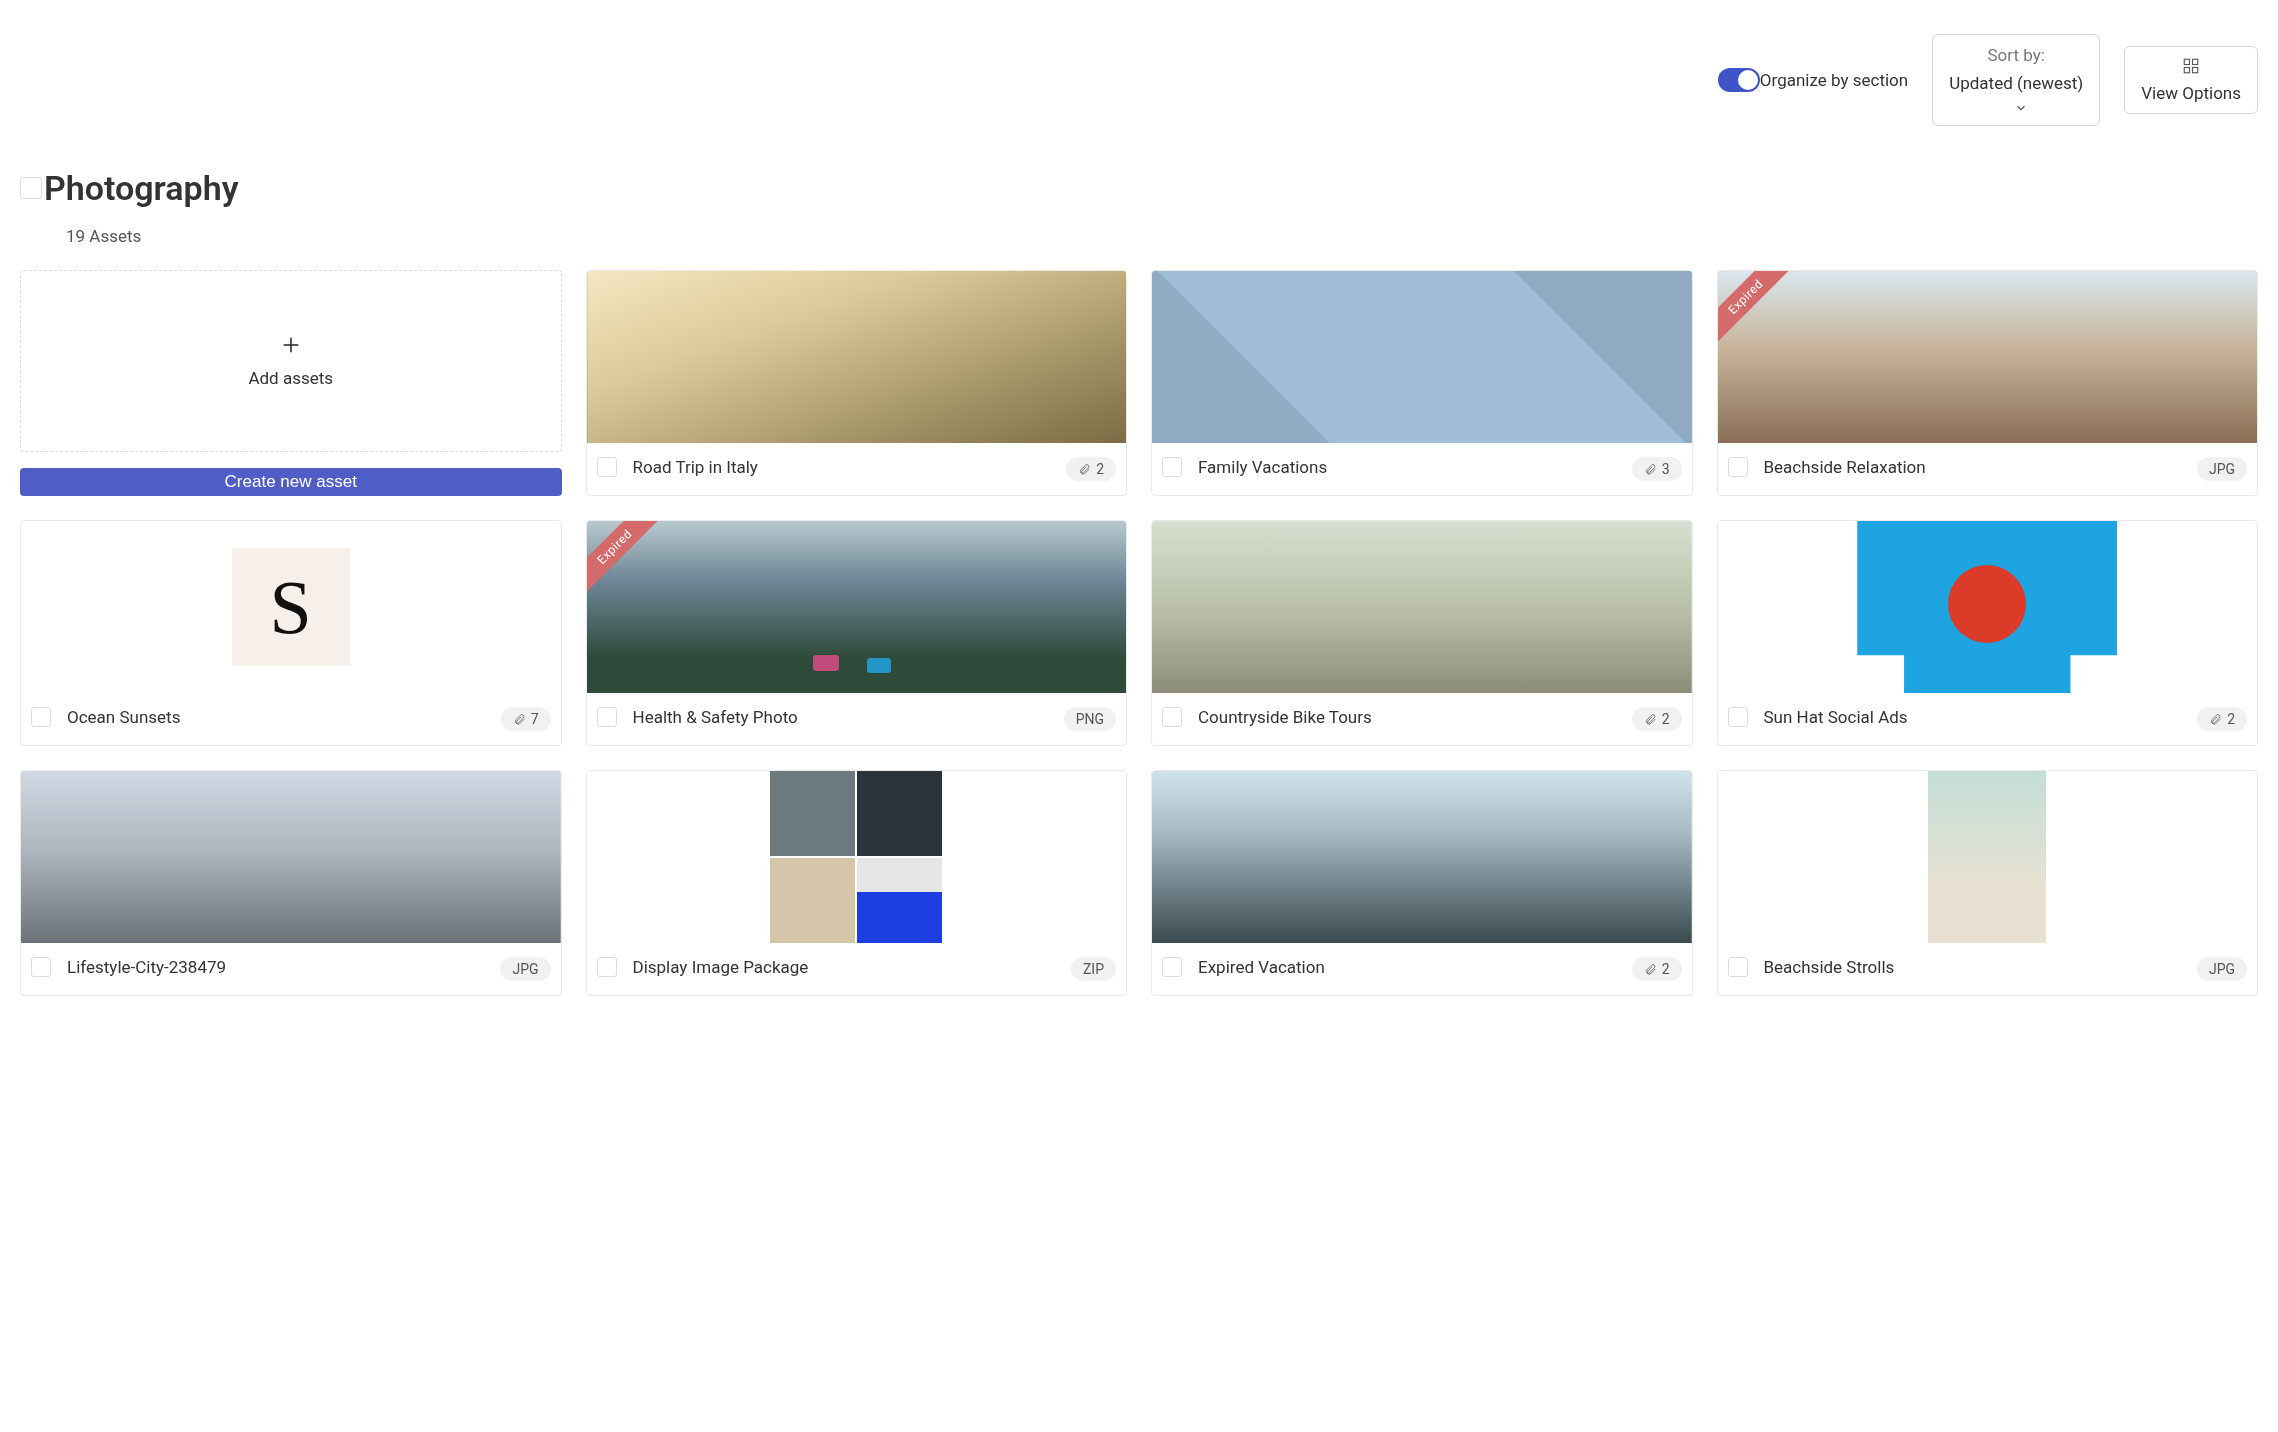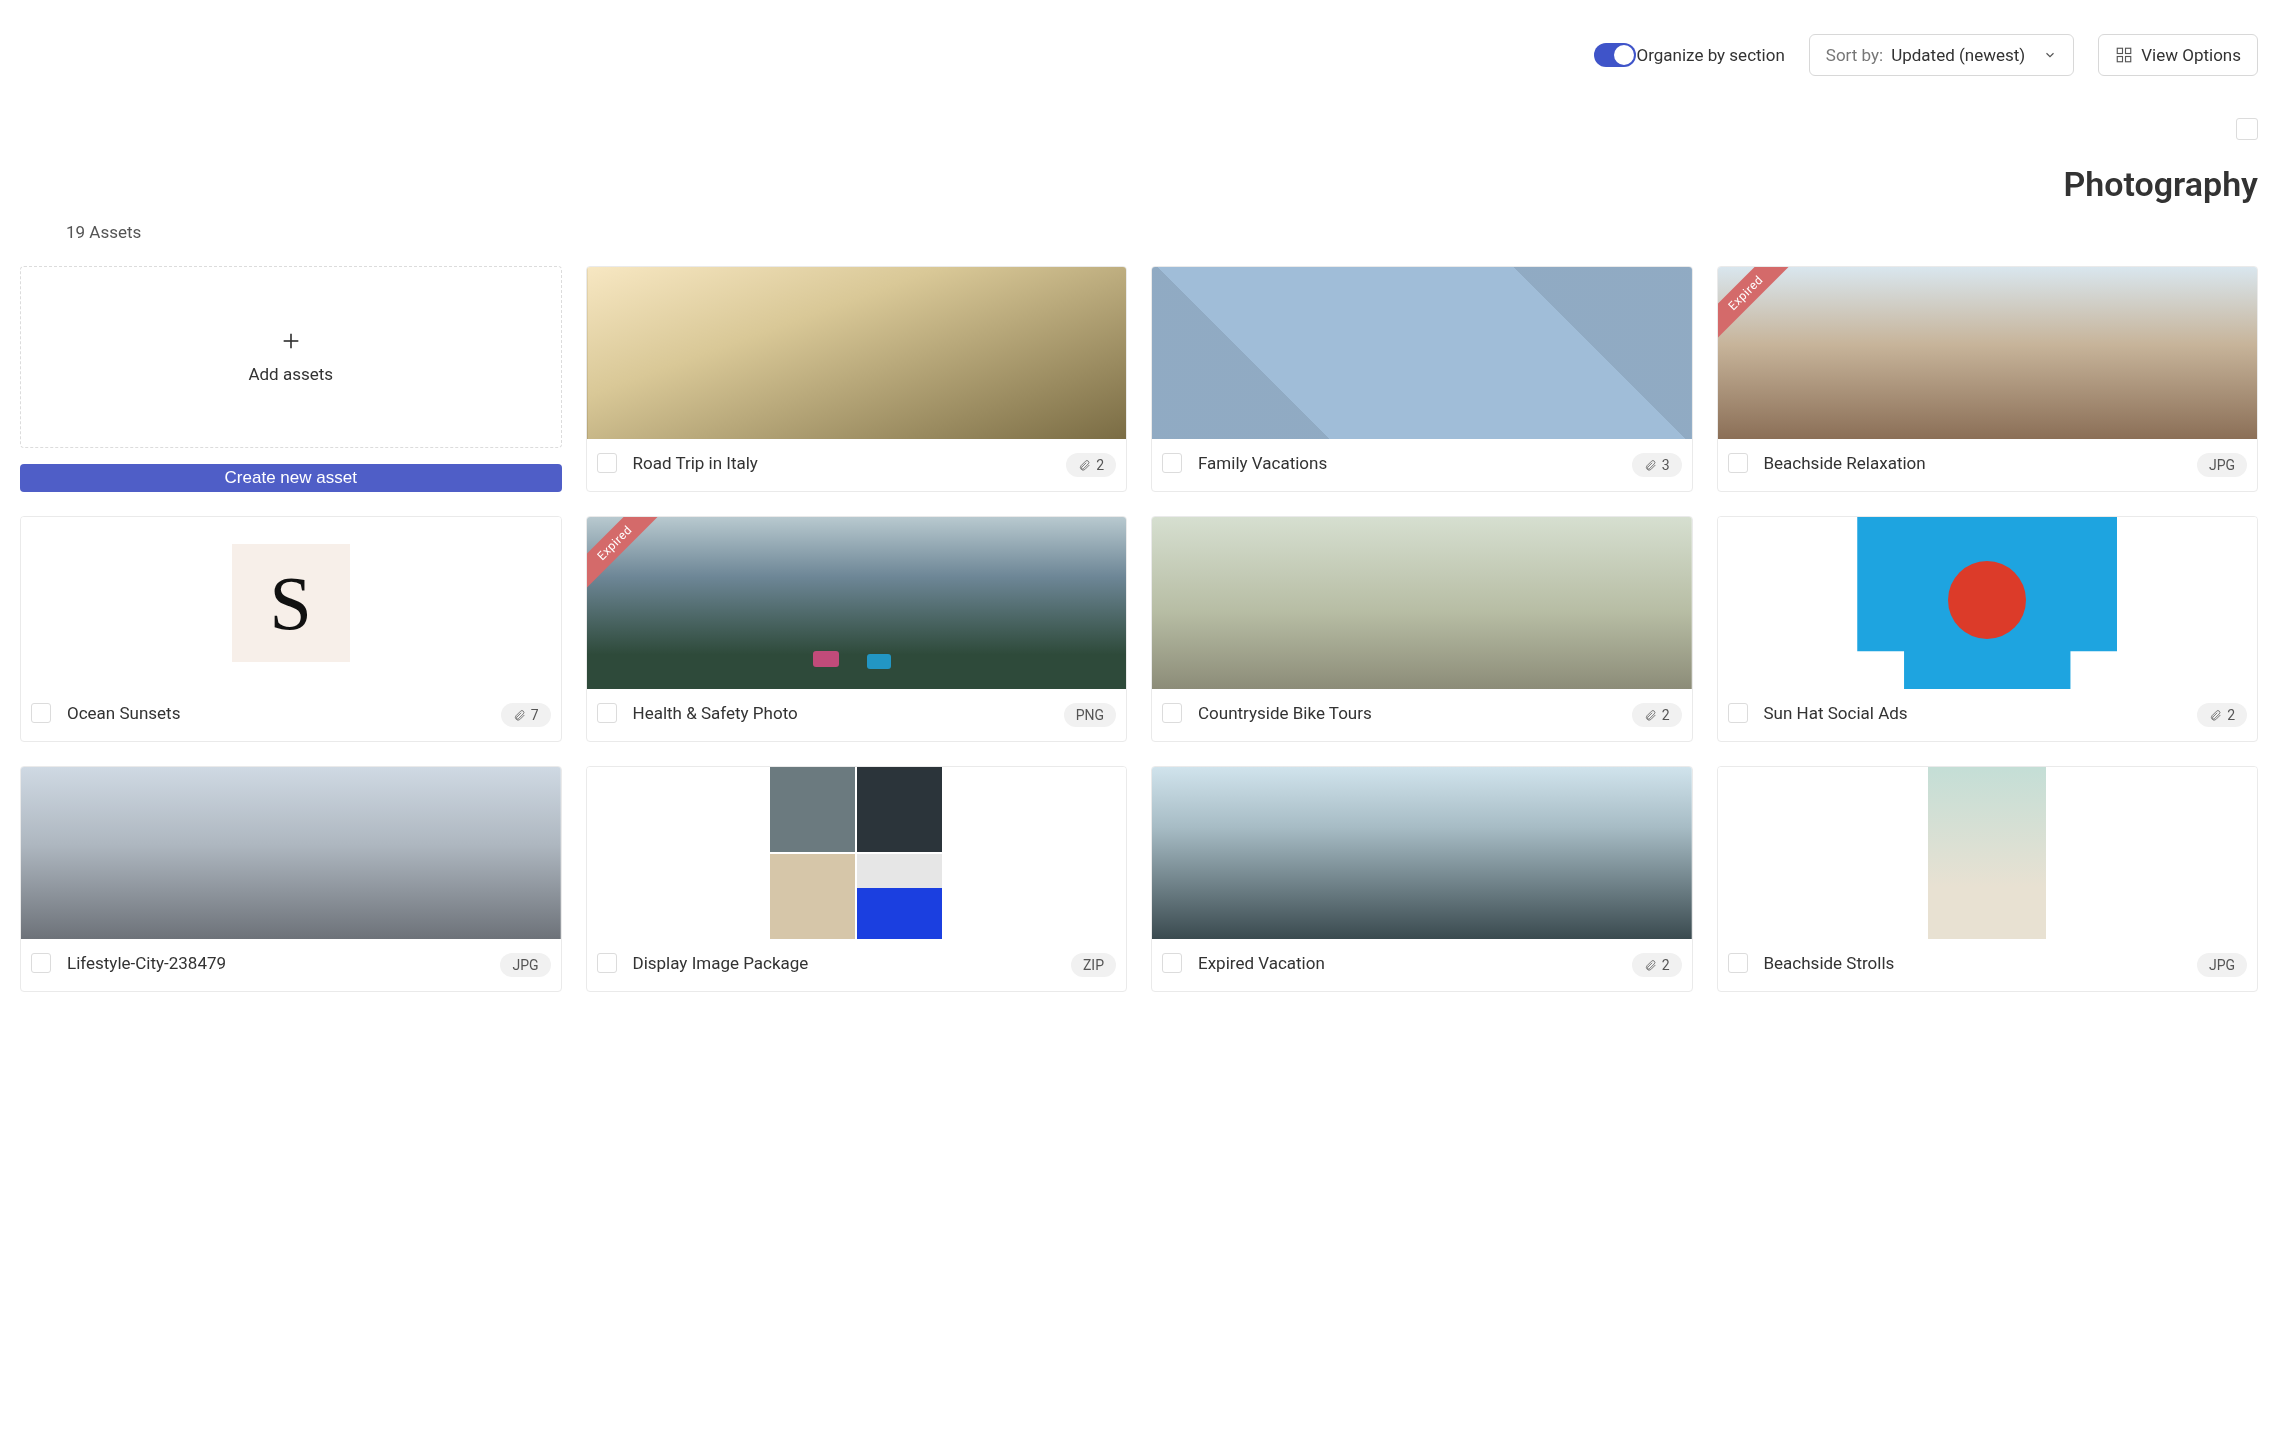--- a/index.html
+++ b/index.html
@@ -48,44 +48,44 @@
     display: flex;
     align-items: center;
     border: 1px solid #d8d8d8;
     border-radius: 6px;
     background: #fff;
     padding: 10px 16px;
     font-size: 17px;
     color: #333;
     cursor: pointer;
     gap: 8px;
+    flex-direction: column;
   }
   .sort-select .label { color: #777; }
   .chevron {
     width: 14px;
     height: 14px;
     fill: none;
     stroke: #555;
     stroke-width: 2;
     margin-left: 10px;
   }
   .grid-icon {
     width: 18px;
     height: 18px;
     fill: none;
     stroke: #555;
     stroke-width: 1.5;
   }
 
   .section-header {
     display: flex;
-    align-items: flex-end;
-    gap: 24px;
+    align-items: center;
+    gap: 2px;
     margin-top: 28px;
-    flex-direction: column;
   }
   .section-header .checkbox {
     width: 22px;
     height: 22px;
     border: 1.5px solid #dcdcdc;
     border-radius: 3px;
     cursor: pointer;
   }
   .section-header h1 {
     font-size: 34px;

